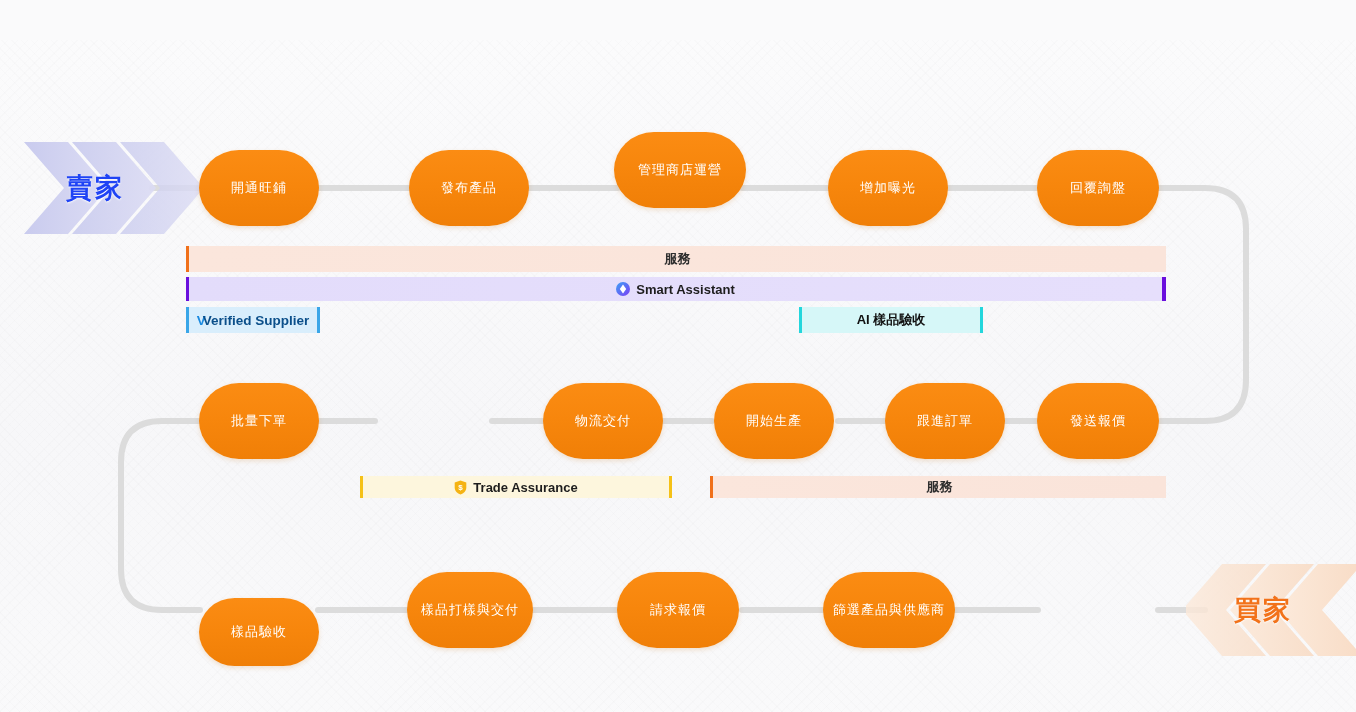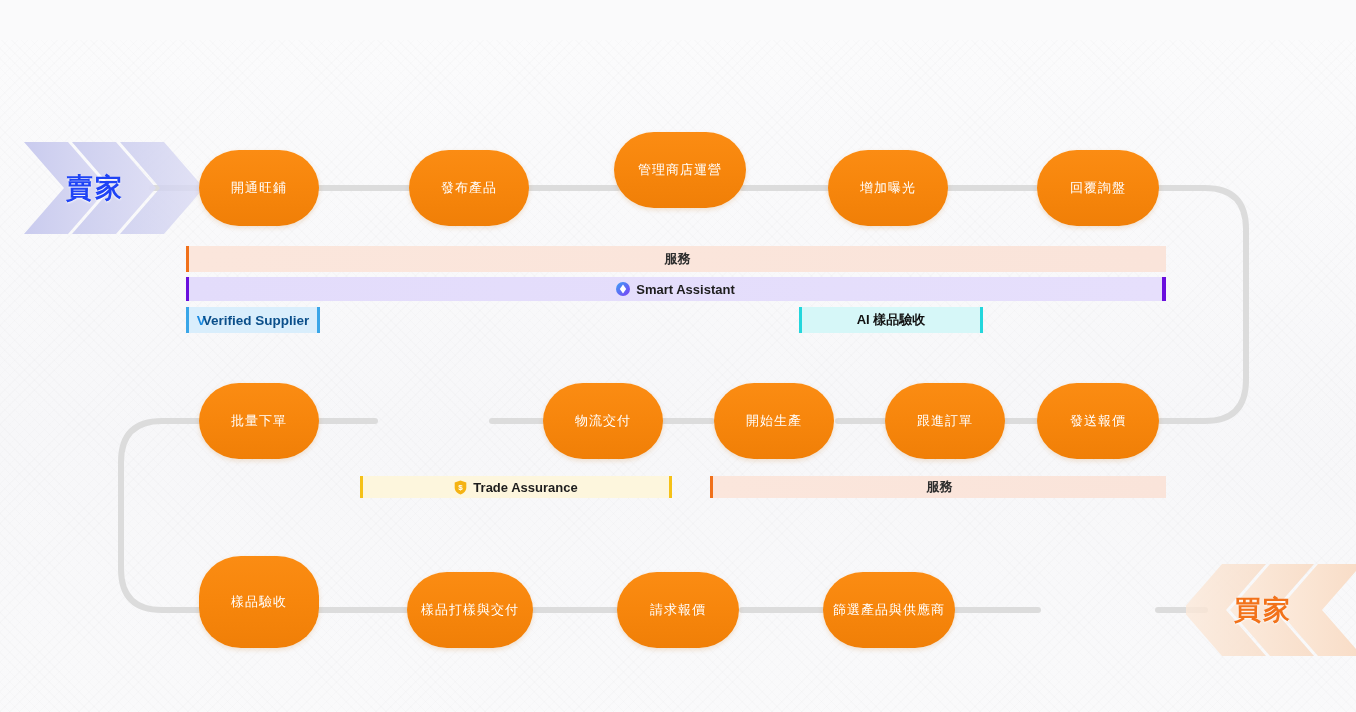--- a/index.html
+++ b/index.html
@@ -216,18 +216,18 @@
         </svg>
       </span>
       <span>Trade Assurance</span>
     </span>
   </div>
 
   <div class="bar bar-service" style="left:710px;top:436px;width:456px;height:22px;">
     <span class="bar-label">服務</span>
   </div>
 
-  <div class="node" style="left:199px;top:516px;width:120px;height:92px;">樣品驗收</div>
+  <div class="node" style="left:199px;top:558px;width:120px;height:68px;">樣品驗收</div>
   <div class="node" style="left:407px;top:532px;width:126px;height:76px;">樣品打樣與交付</div>
   <div class="node" style="left:617px;top:532px;width:122px;height:76px;">請求報價</div>
   <div class="node" style="left:823px;top:532px;width:132px;height:76px;">篩選產品與供應商</div>
 
 </div>
 
 </body></html>

